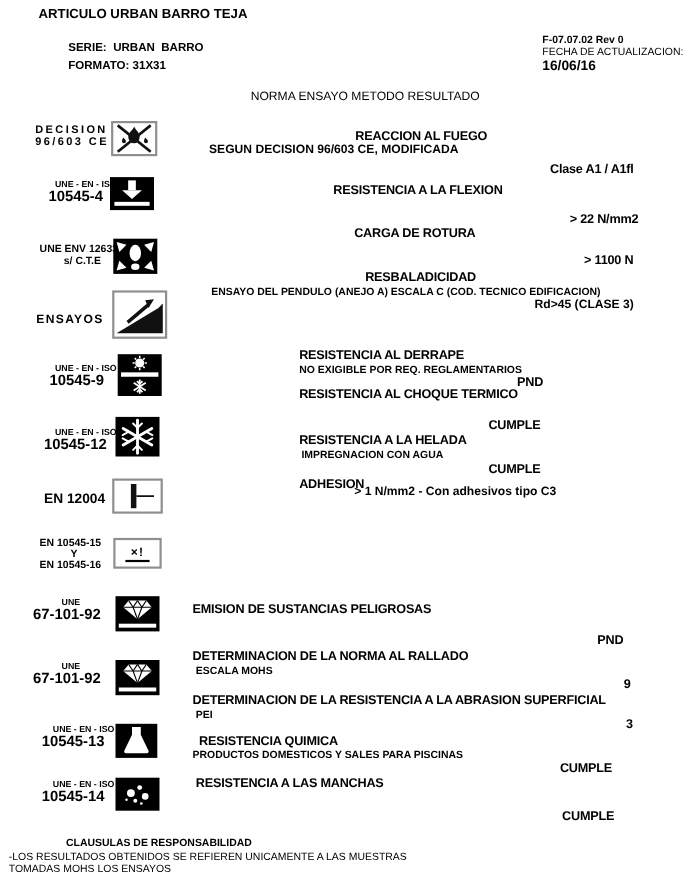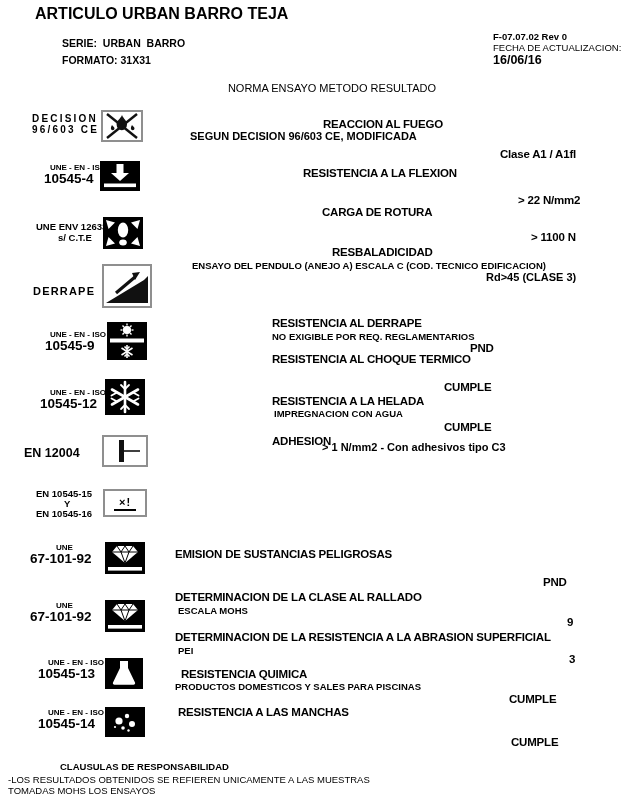--- a/index.html
+++ b/index.html
@@ -2,21 +2,21 @@
 <html><head>
 <meta charset="utf-8">
 <style>
   html,body{margin:0;padding:0;background:#fff;}
   .page{
     position:relative;width:623px;height:804px;background:#fff;color:#000;
     font-family:"Liberation Sans", sans-serif;overflow:hidden;
   }
   .abs{position:absolute;white-space:pre;line-height:1.05;}
   .b{font-weight:bold;}
-  .fs17{font-size:16px;}
+  .fs17{font-size:12px;}
   .fs12{font-size:12.5px;}
   .fs11{font-size:11px;}
   .fs115{font-size:11.5px;letter-spacing:-0.2px;}
   .fs105{font-size:10.5px;}
   .fs10{font-size:10px;}
   .fs95{font-size:9.5px;}
   .fs9{font-size:9px;}
   .fs8{font-size:8px;}
   .fs135{font-size:13.5px;}
   .ls2{letter-spacing:2.2px;}
@@ -41,29 +41,29 @@
 
   <div class="abs b fs10 ls2" style="left:32px;top:114px">DECISION</div>
   <div class="abs b fs10 ls2" style="left:32px;top:125px">96/603 CE</div>
 
   <div class="abs b fs8" style="left:50px;top:164px">UNE - EN - ISO</div>
   <div class="abs b fs135" style="left:44px;top:172px">10545-4</div>
 
   <div class="abs b fs95" style="left:36px;top:222px">UNE ENV 12633</div>
   <div class="abs b fs95" style="left:58px;top:233px">s/ C.T.E</div>
 
-  <div class="abs b fs11 ls1" style="left:33px;top:286px">DERRAPE</div>
+  <div class="abs b fs11 ls1" style="left:33px;top:286px">ENSAYOS</div>
 
   <div class="abs b fs8" style="left:50px;top:331px">UNE - EN - ISO</div>
   <div class="abs b fs135" style="left:45px;top:339px">10545-9</div>
 
   <div class="abs b fs8" style="left:50px;top:389px">UNE - EN - ISO</div>
   <div class="abs b fs135" style="left:40px;top:397px">10545-12</div>
 
-  <div class="abs b fs12" style="left:24px;top:447px">EN 12004</div>
+  <div class="abs b fs12" style="left:40px;top:447px">EN 12004</div>
 
   <div class="abs b fs95" style="left:36px;top:489px">EN 10545-15</div>
   <div class="abs b fs95" style="left:64px;top:499px">Y</div>
   <div class="abs b fs95" style="left:36px;top:509px">EN 10545-16</div>
 
   <div class="abs b fs8" style="left:56px;top:544px">UNE</div>
   <div class="abs b fs135" style="left:30px;top:552px">67-101-92</div>
 
   <div class="abs b fs8" style="left:56px;top:602px">UNE</div>
   <div class="abs b fs135" style="left:30px;top:610px">67-101-92</div>
@@ -241,21 +241,21 @@
   <div class="abs b fs115" style="left:272px;top:395px">RESISTENCIA A LA HELADA</div>
   <div class="abs b fs95" style="left:274px;top:409px">IMPREGNACION CON AGUA</div>
   <div class="abs b fs115" style="left:444px;top:421px">CUMPLE</div>
 
   <div class="abs b fs115" style="left:272px;top:435px">ADHESION</div>
   <div class="abs b fs11" style="left:322px;top:442px">&gt; 1 N/mm2 - Con adhesivos tipo C3</div>
 
   <div class="abs b fs115" style="left:175px;top:548px">EMISION DE SUSTANCIAS PELIGROSAS</div>
   <div class="abs b fs115" style="left:543px;top:576px">PND</div>
 
-  <div class="abs b fs115" style="left:175px;top:591px">DETERMINACION DE LA CLASE AL RALLADO</div>
+  <div class="abs b fs115" style="left:175px;top:591px">DETERMINACION DE LA NORMA AL RALLADO</div>
   <div class="abs b fs95" style="left:178px;top:606px">ESCALA MOHS</div>
   <div class="abs b fs115" style="left:567px;top:616px">9</div>
 
   <div class="abs b fs115" style="left:175px;top:631px">DETERMINACION DE LA RESISTENCIA A LA ABRASION SUPERFICIAL</div>
   <div class="abs b fs95" style="left:178px;top:646px">PEI</div>
   <div class="abs b fs115" style="left:569px;top:653px">3</div>
 
   <div class="abs b fs115" style="left:181px;top:668px">RESISTENCIA QUIMICA</div>
   <div class="abs b fs95" style="left:175px;top:682px">PRODUCTOS DOMESTICOS Y SALES PARA PISCINAS</div>
   <div class="abs b fs115" style="left:509px;top:693px">CUMPLE</div>

